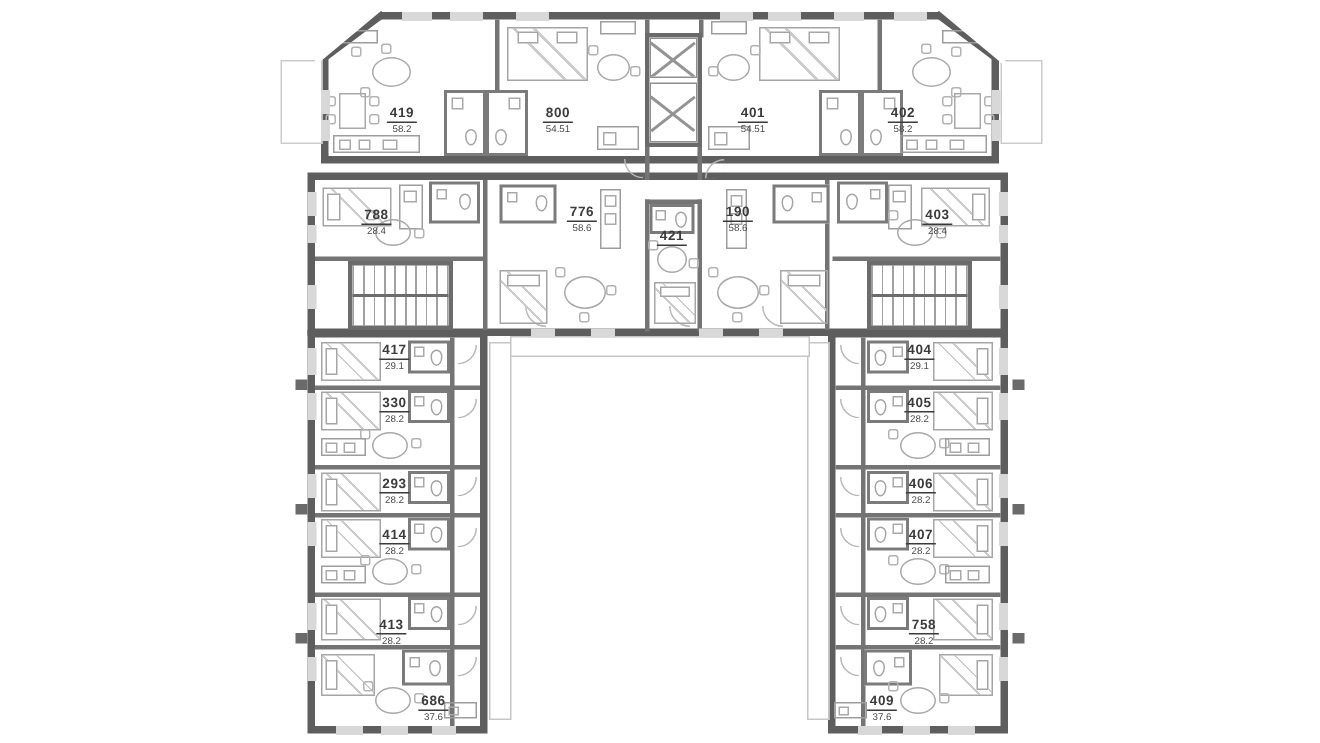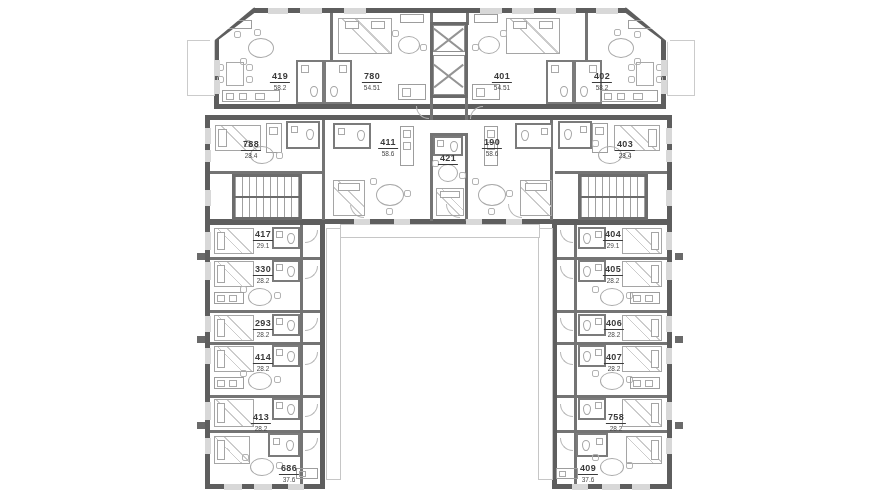--- a/index.html
+++ b/index.html
@@ -429,26 +429,26 @@
       <b class="sq" style="right:3px;top:3px;width:7px;height:7px"></b>
       <b class="wc" style="left:4px;top:5px"></b>
     </div>
   <div class="tblr" style="left:600px;top:458px;width:24px;height:18px"></div>
   <i class="ch" style="left:592px;top:454px"></i>
   <i class="ch" style="left:626px;top:462px"></i>
   <div class="cnt" style="left:556px;top:468px;width:22px;height:11px">
       <b class="sq" style="left:2px;top:2px;width:7px;height:6px"></b>
     </div>
 
-  <div class="rl" style="left:280px;top:66px"><b>419</b><s>58.2</s></div>
-  <div class="rl" style="left:372px;top:66px"><b>780</b><s>54.51</s></div>
+  <div class="rl" style="left:268px;top:66px"><b>419</b><s>58.2</s></div>
+  <div class="rl" style="left:372px;top:66px"><b>800</b><s>54.51</s></div>
   <div class="rl" style="left:502px;top:66px"><b>401</b><s>54.51</s></div>
   <div class="rl" style="left:602px;top:66px"><b>402</b><s>58.2</s></div>
   <div class="rl" style="left:251px;top:134px"><b>788</b><s>28.4</s></div>
-  <div class="rl" style="left:388px;top:132px"><b>411</b><s>58.6</s></div>
+  <div class="rl" style="left:388px;top:132px"><b>776</b><s>58.6</s></div>
   <div class="rl" style="left:448px;top:148px"><b>421</b></div>
   <div class="rl" style="left:492px;top:132px"><b>190</b><s>58.6</s></div>
   <div class="rl" style="left:625px;top:134px"><b>403</b><s>28.4</s></div>
   <div class="rl" style="left:263px;top:224px"><b>417</b><s>29.1</s></div>
   <div class="rl" style="left:263px;top:259px"><b>330</b><s>28.2</s></div>
   <div class="rl" style="left:263px;top:313px"><b>293</b><s>28.2</s></div>
   <div class="rl" style="left:263px;top:347px"><b>414</b><s>28.2</s></div>
   <div class="rl" style="left:261px;top:407px"><b>413</b><s>28.2</s></div>
   <div class="rl" style="left:289px;top:458px"><b>686</b><s>37.6</s></div>
   <div class="rl" style="left:613px;top:224px"><b>404</b><s>29.1</s></div>

